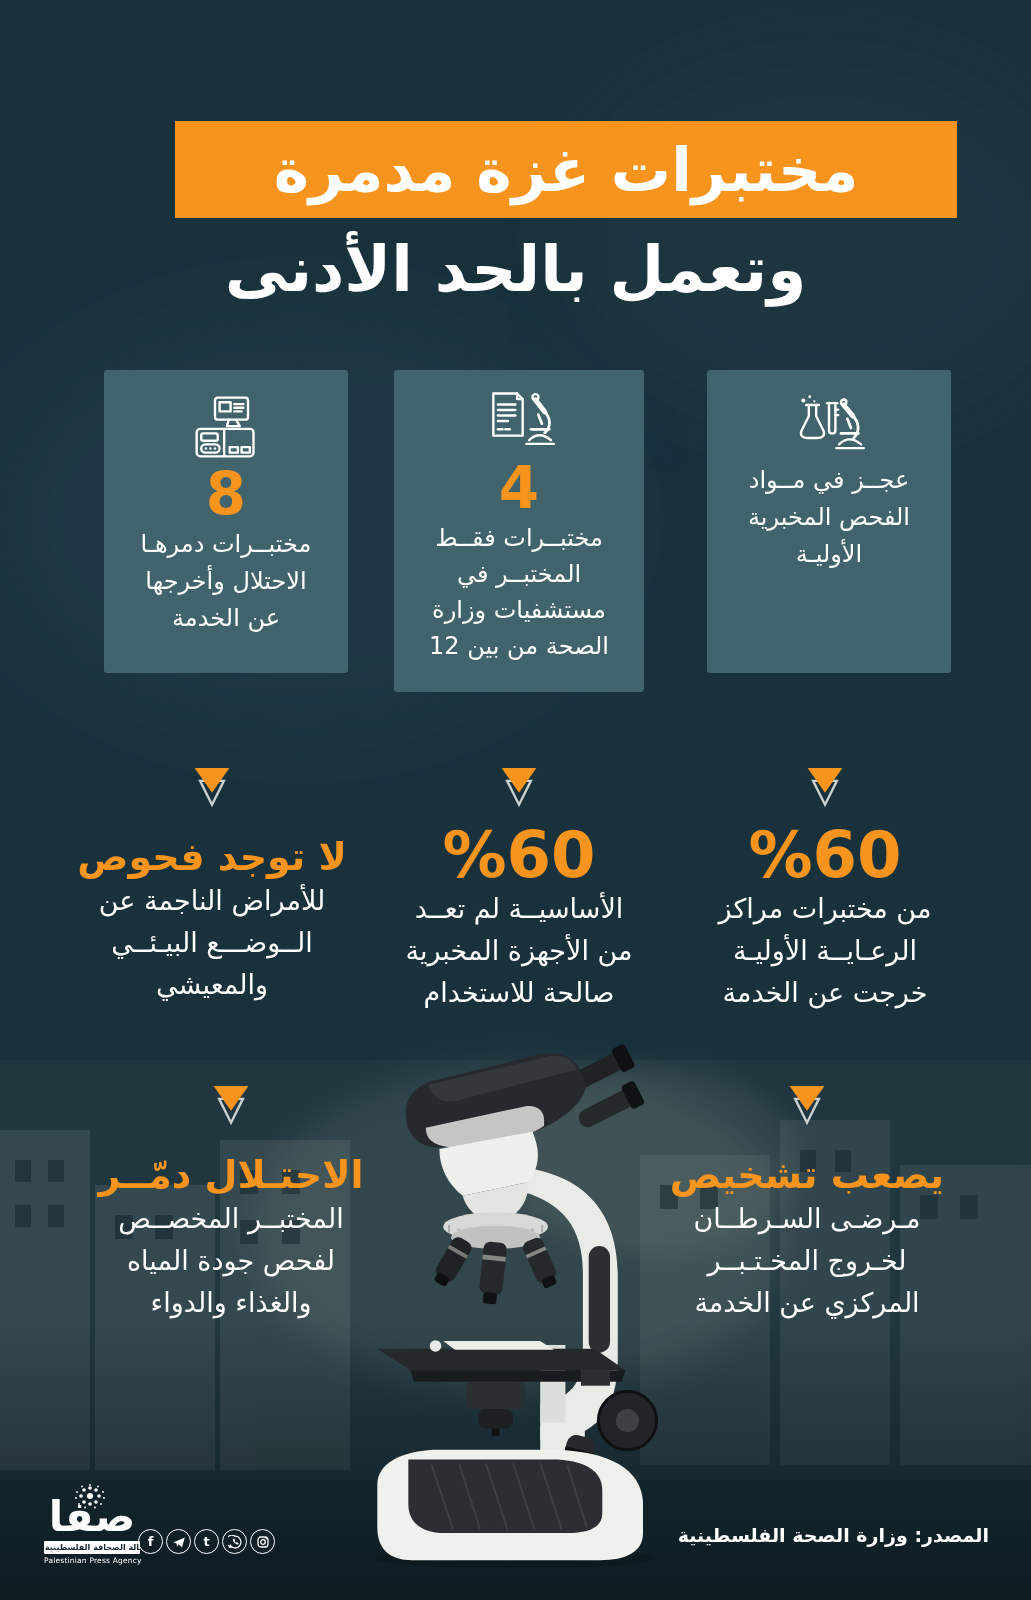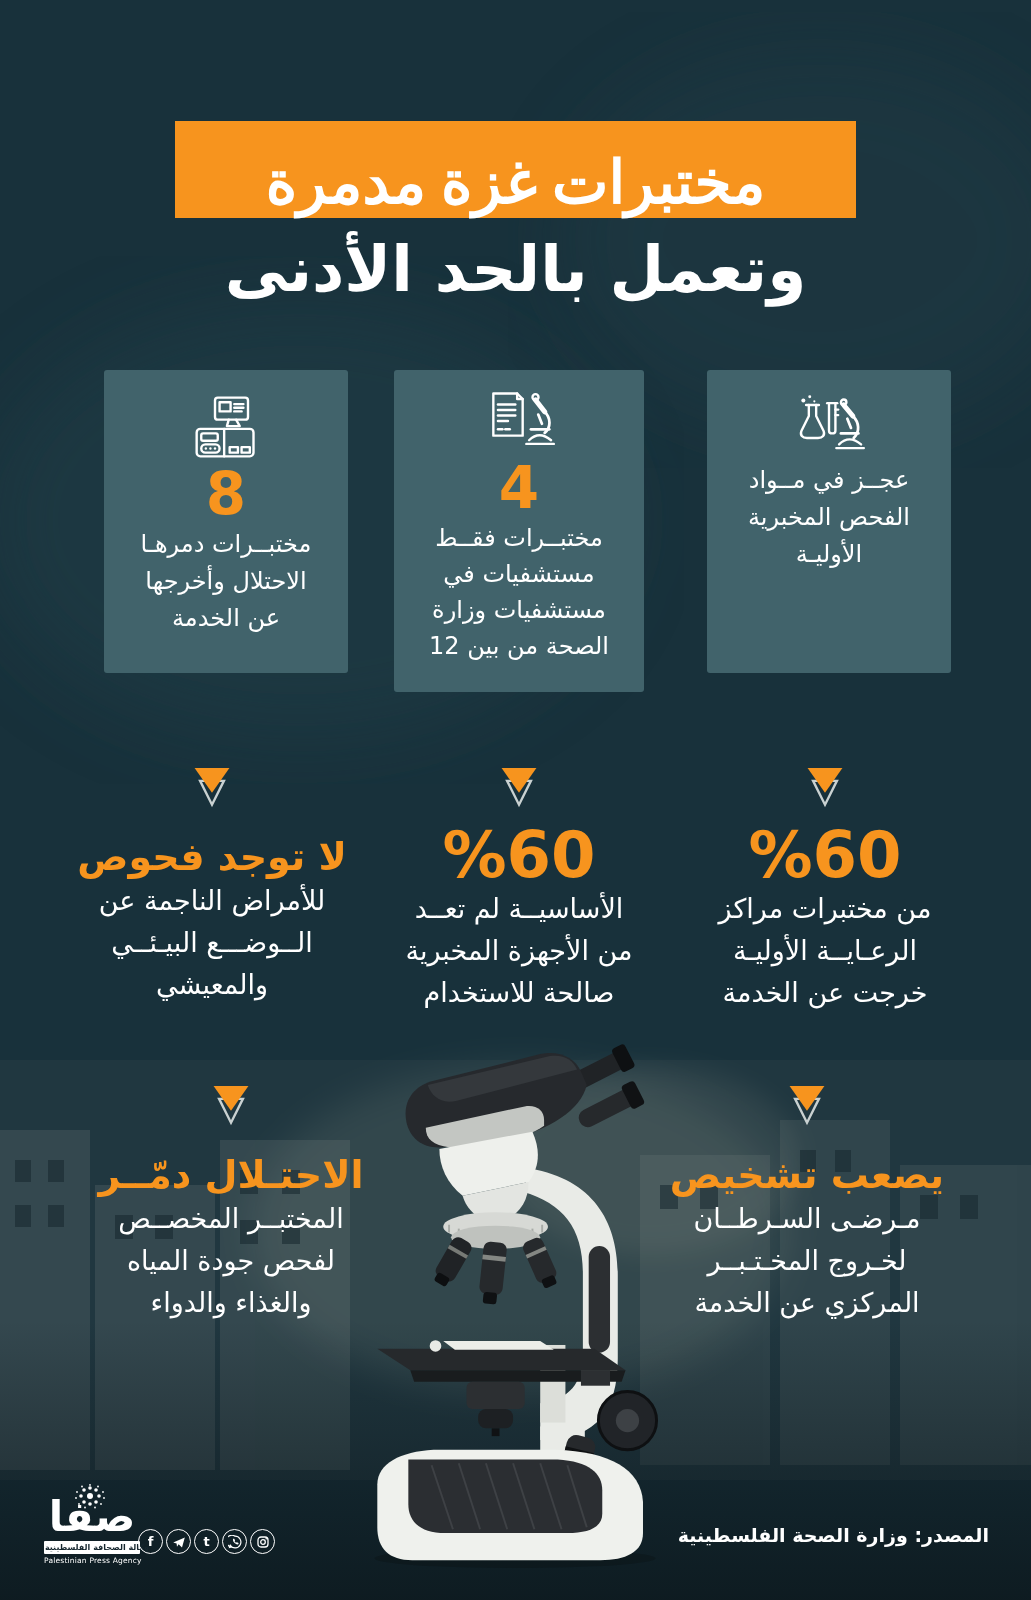--- a/index.html
+++ b/index.html
@@ -4,22 +4,22 @@
 <style>
   html,body{margin:0;padding:0;background:#0d1c22;}
   .poster{
     position:relative;width:1031px;height:1600px;overflow:hidden;
     background:#18313b;direction:rtl;
     font-family:"DejaVu Sans","Liberation Sans",sans-serif;
   }
   .bg-layer{position:absolute;inset:0;z-index:0;}
   
   .title-band{
-    position:absolute;top:121px;left:175px;width:681px;height:97px;
-    background:#f7941e;display:flex;align-items:flex-end;justify-content:center;z-index:3;font-family:Liberation Serif, serif;
+    position:absolute;top:121px;left:175px;width:782px;height:97px;
+    background:#f7941e;display:flex;align-items:center;justify-content:center;z-index:3;
   }
   .title-band .t1{font-size:60px;font-weight:bold;color:#ffffff;white-space:nowrap;}
   .title-sub{
     position:absolute;top:233px;left:0;width:100%;text-align:center;
     font-size:63px;font-weight:bold;color:#ffffff;z-index:3;
   }
   
   .card{
     position:absolute;top:370px;background:#41636b;border-radius:3px;
     display:flex;flex-direction:column;align-items:center;text-align:center;
@@ -175,21 +175,21 @@
         <circle cx="60" cy="10" r="3.3"></circle>
         <path d="M60,13 L70,26" stroke-width="5.5"></path>
         <path d="M70,26 C77,33 77,43 70,49" stroke-width="3"></path>
         <path d="M63,29 L67,39" stroke-width="3"></path>
         <path d="M55,45 H75" stroke-width="3"></path>
         <path d="M53,57 Q64,46 77,57"></path>
         <path d="M50,61 H80"></path>
       </svg>
       <div class="num">4</div>
       <div class="line">مختبــرات فقــط</div>
-      <div class="line">مستشفيات في</div>
+      <div class="line">المختبــر في</div>
       <div class="line">مستشفيات وزارة</div>
       <div class="line">الصحة من بين 12</div>
     </div>
 
     <div class="card card-2">
       <svg class="icon" width="84" height="66" viewBox="0 0 84 72" fill="none" stroke="#ffffff" stroke-width="2.6" stroke-linecap="round" stroke-linejoin="round">
         <rect x="30" y="4" width="36" height="24" rx="3"></rect>
         <rect x="35" y="9" width="12" height="10"></rect>
         <path d="M51,11 H61"></path>
           <path d="M51,15 H61"></path>

